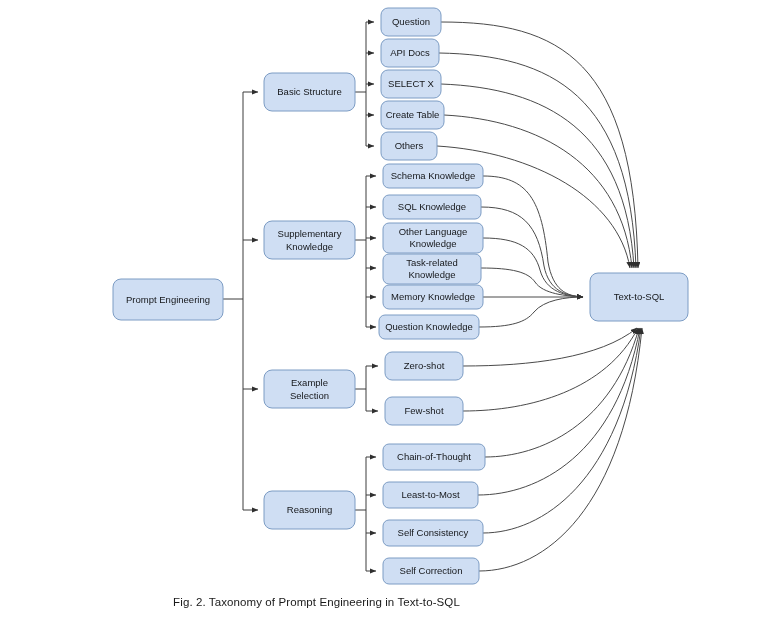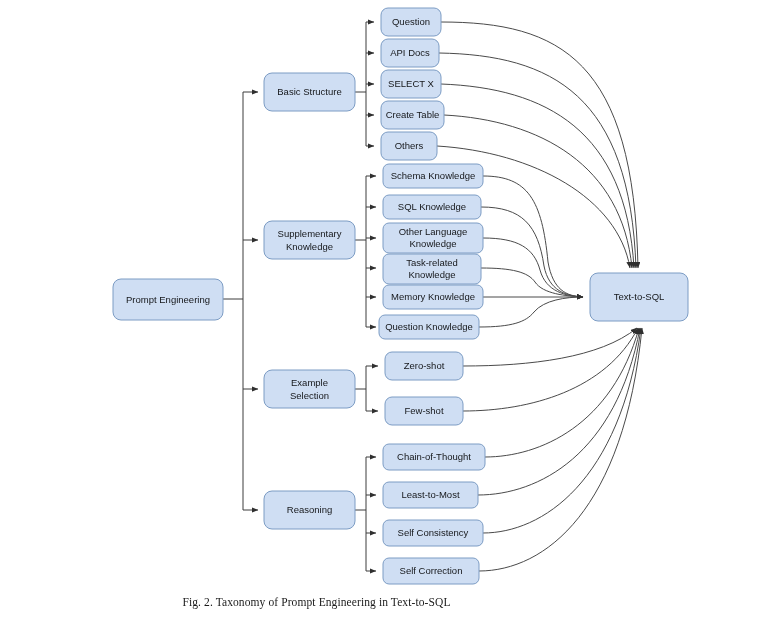--- a/index.html
+++ b/index.html
@@ -48,21 +48,21 @@
     fill: none;
     stroke: #4a4a4a;
     stroke-width: 1;
   }
   .caption {
     position: absolute;
     left: 0;
     top: 596px;
     width: 633px;
     text-align: center;
-    font-family: Liberation Serif, serif;
+    font-family: Liberation Sans, sans-serif;
     font-size: 11.5px;
     color: #1a1a1a;
     letter-spacing: 0.1px;
   }
 </style>
 </head>
 <body>
 
 <div id="diagram-root">
 <svg width="777" height="642" viewBox="0 0 777 642" xmlns="http://www.w3.org/2000/svg">

